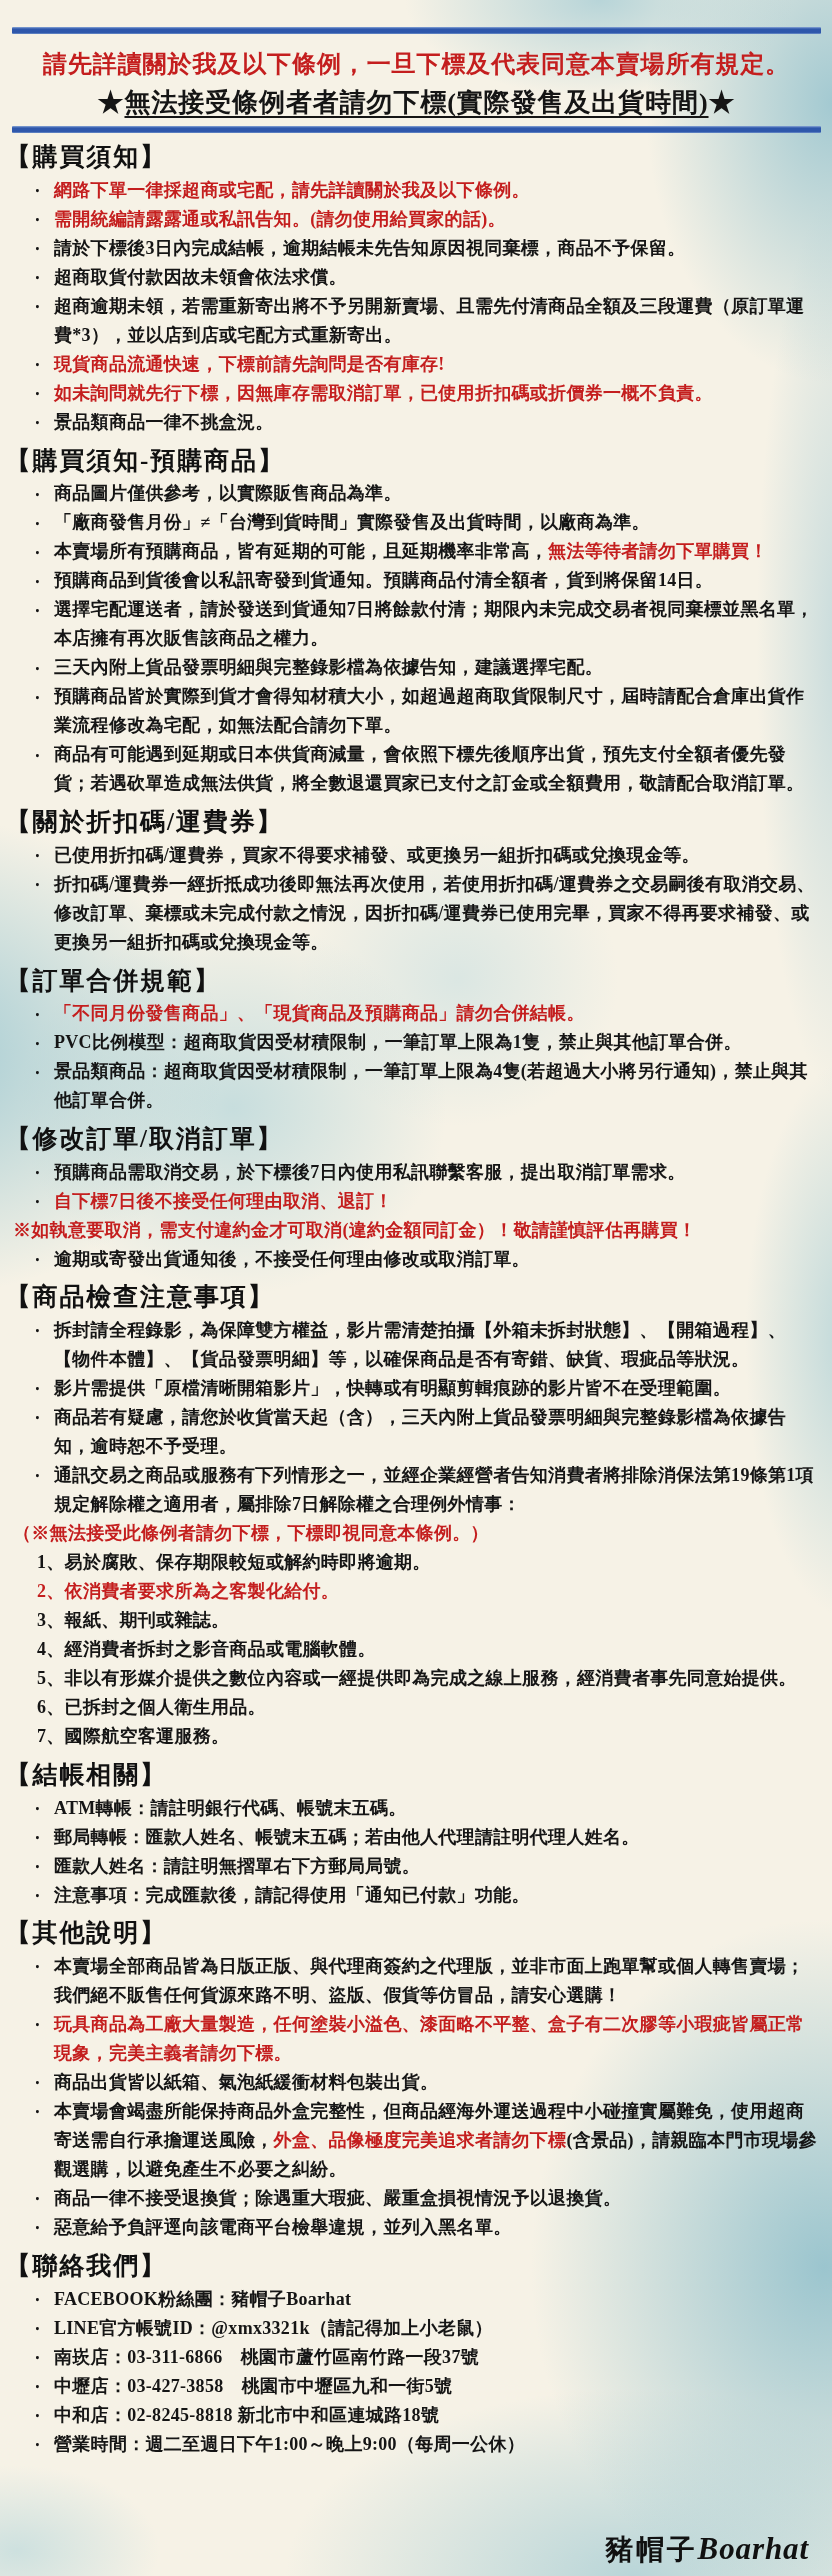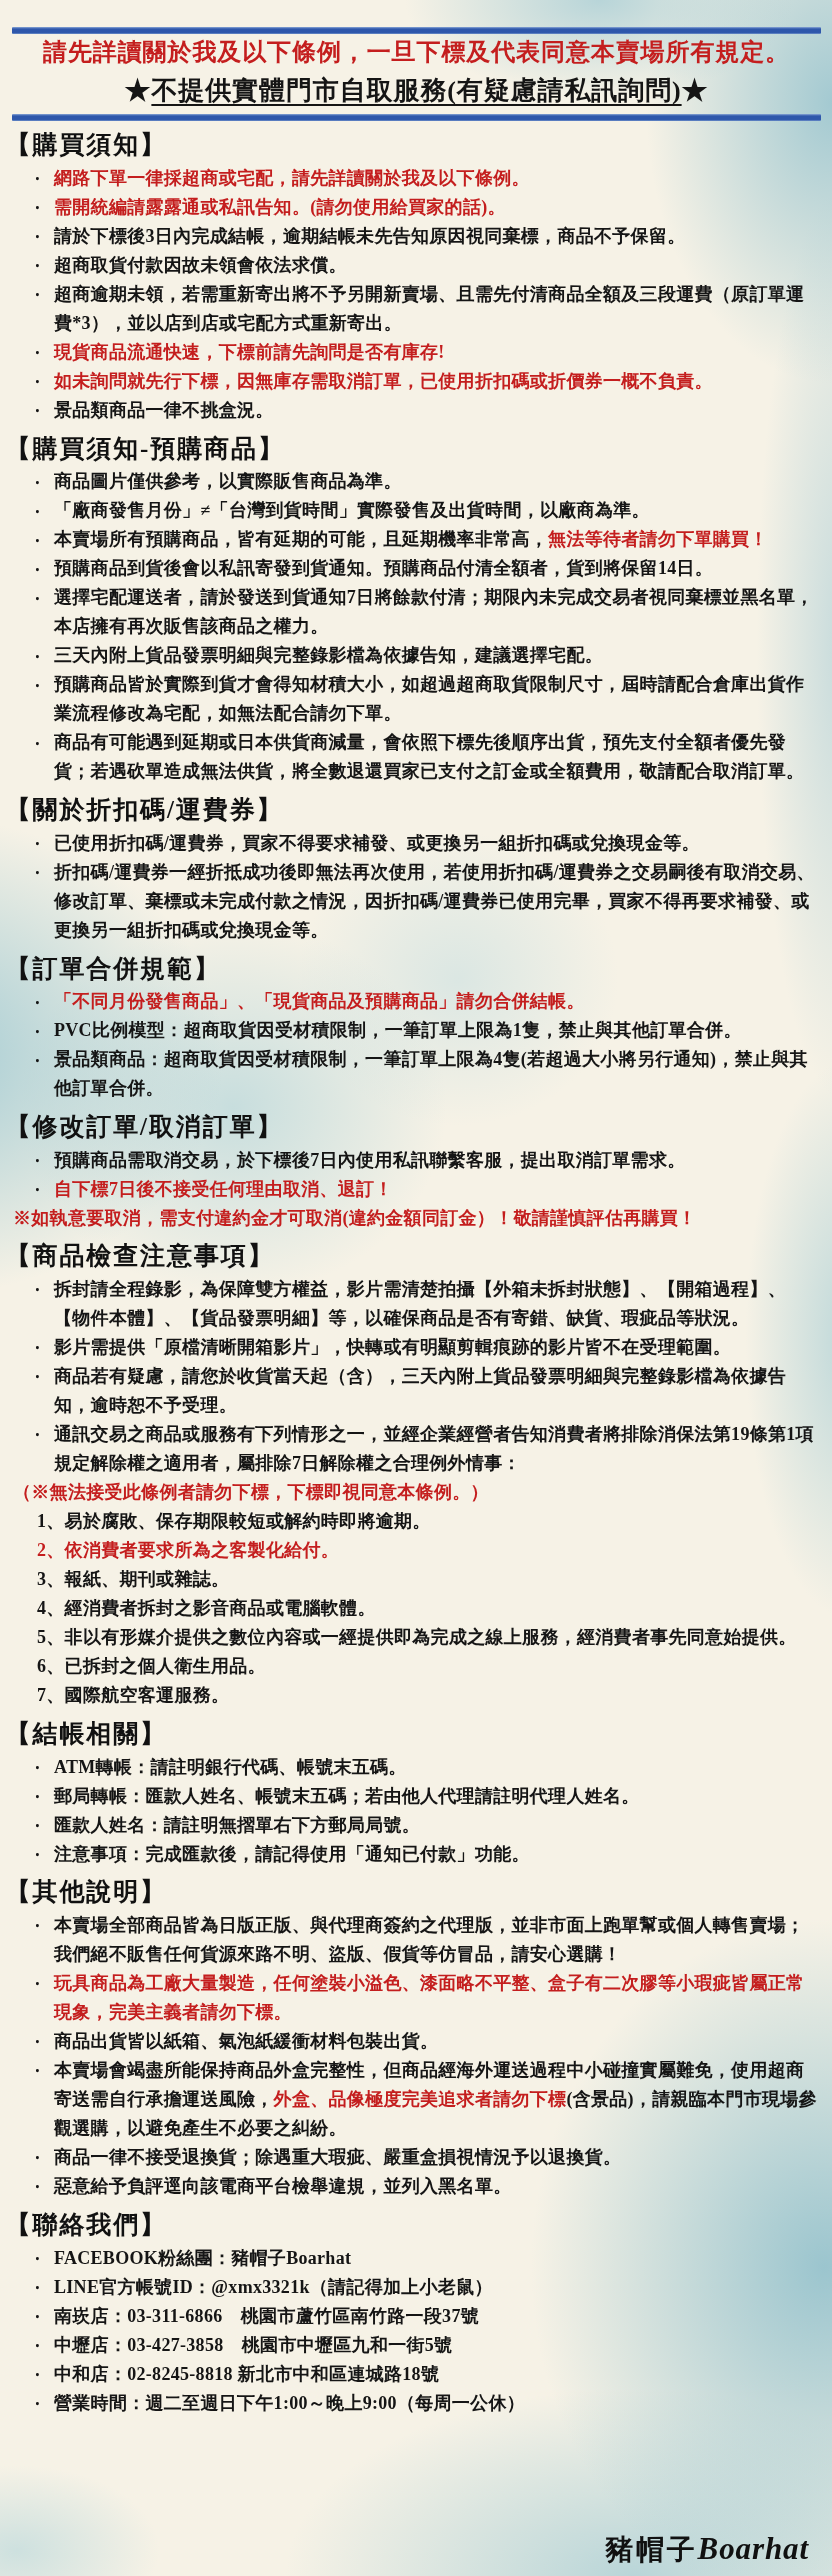--- a/index.html
+++ b/index.html
@@ -21,21 +21,21 @@
       radial-gradient(ellipse 149px 399px at 102% 52%, rgba(152,198,209,.6),  rgba(152,198,209,0) 70%),
       radial-gradient(ellipse 408px 483px at 99% 88%,  rgba(139,189,202,.85), rgba(139,189,202,0) 72%),
       radial-gradient(ellipse 483px 260px at 76% 100%, rgba(152,198,209,.65), rgba(152,198,209,0) 72%),
       radial-gradient(ellipse 204px 121px at 2% 99%,   rgba(172,210,217,.55), rgba(172,210,217,0) 70%);
   }
   .rule{height:7.4px;margin:0 12px;border-radius:0.9px;
     background:linear-gradient(to bottom,#8aa7d6 0%,#2e57ab 28%,#2e57ab 78%,#6d8fc9 100%);}
   .rule-top{margin-top:27px;}
   .rule-bottom{margin-top:3.7px;}
   .hdr-red{color:#c41e1e;font-size:24px;font-weight:bold;text-align:center;
-    line-height:37px;margin-top:0;letter-spacing:0.9px;}
+    line-height:37px;margin-top:12px;letter-spacing:0.9px;}
   .hdr-black{font-size:26px;font-weight:bold;text-align:center;line-height:39px;letter-spacing:0.9px;}
   .hdr-black .u{text-decoration:underline;text-decoration-thickness:1.9px;text-underline-offset:4.6px;}
   .star{text-decoration:none;}
   #sections{margin-top:3.7px;}
   .sec-title{font-size:25px;font-weight:bold;line-height:37px;margin:4.6px 0 0.9px;
     padding-left:5.6px;letter-spacing:1.9px;color:#111;}
   .item{font-size:18px;line-height:29px;margin:0;padding-left:54px;padding-right:11px;
     position:relative;font-weight:600;letter-spacing:0.3px;}
   .item .dot{position:absolute;left:35px;top:-0.9px;font-weight:bold;color:#151515;}
   .item.plain{padding-left:13px;}
@@ -48,21 +48,21 @@
 </style>
 </head>
 <body>
 
 <div class="page">
   <div class="rule rule-top"></div>
 
   <div class="hdr-red">請先詳讀關於我及以下條例，一旦下標及代表同意本賣場所有規定。</div>
 
   <div class="hdr-black">
-    <span class="star">★</span><span class="u">不提供實體門市自取服務(有疑慮請私訊詢問)</span><span class="star">★</span>
+    <span class="star">★</span><span class="u">無法接受條例者者請勿下標(實際發售及出貨時間)</span><span class="star">★</span>
   </div>
 
   <div class="rule rule-bottom"></div>
 
   <div id="sections">
       <div class="sec-title">【購買須知】</div>
       <div class="item bullet"><span class="dot">‧</span><span class="red">網路下單一律採超商或宅配，請先詳讀關於我及以下條例。</span></div>
       <div class="item bullet"><span class="dot">‧</span><span class="red">需開統編請露露通或私訊告知。(請勿使用給買家的話)。</span></div>
       <div class="item bullet"><span class="dot">‧</span><span>請於下標後3日內完成結帳，逾期結帳未先告知原因視同棄標，商品不予保留。</span></div>
       <div class="item bullet"><span class="dot">‧</span><span>超商取貨付款因故未領會依法求償。</span></div>
@@ -83,21 +83,21 @@
       <div class="item bullet"><span class="dot">‧</span><span>已使用折扣碼/運費券，買家不得要求補發、或更換另一組折扣碼或兌換現金等。</span></div>
       <div class="item bullet"><span class="dot">‧</span><span>折扣碼/運費券一經折抵成功後即無法再次使用，若使用折扣碼/運費券之交易嗣後有取消交易、修改訂單、棄標或未完成付款之情況，因折扣碼/運費券已使用完畢，買家不得再要求補發、或更換另一組折扣碼或兌換現金等。</span></div>
       <div class="sec-title">【訂單合併規範】</div>
       <div class="item bullet"><span class="dot">‧</span><span class="red">「不同月份發售商品」、「現貨商品及預購商品」請勿合併結帳。</span></div>
       <div class="item bullet"><span class="dot">‧</span><span>PVC比例模型：超商取貨因受材積限制，一筆訂單上限為1隻，禁止與其他訂單合併。</span></div>
       <div class="item bullet"><span class="dot">‧</span><span>景品類商品：超商取貨因受材積限制，一筆訂單上限為4隻(若超過大小將另行通知)，禁止與其他訂單合併。</span></div>
       <div class="sec-title">【修改訂單/取消訂單】</div>
       <div class="item bullet"><span class="dot">‧</span><span>預購商品需取消交易，於下標後7日內使用私訊聯繫客服，提出取消訂單需求。</span></div>
       <div class="item bullet"><span class="dot">‧</span><span class="red">自下標7日後不接受任何理由取消、退訂！</span></div>
       <div class="item plain"><span class="red">※如執意要取消，需支付違約金才可取消(違約金額同訂金）！敬請謹慎評估再購買！</span></div>
-      <div class="item bullet"><span class="dot">‧</span></div>
+      <div class="item bullet"><span class="dot">‧</span><span>逾期或寄發出貨通知後，不接受任何理由修改或取消訂單。</span></div>
       <div class="sec-title">【商品檢查注意事項】</div>
       <div class="item bullet"><span class="dot">‧</span><span>拆封請全程錄影，為保障雙方權益，影片需清楚拍攝【外箱未拆封狀態】、【開箱過程】、【物件本體】、【貨品發票明細】等，以確保商品是否有寄錯、缺貨、瑕疵品等狀況。</span></div>
       <div class="item bullet"><span class="dot">‧</span><span>影片需提供「原檔清晰開箱影片」，快轉或有明顯剪輯痕跡的影片皆不在受理範圍。</span></div>
       <div class="item bullet"><span class="dot">‧</span><span>商品若有疑慮，請您於收貨當天起（含），三天內附上貨品發票明細與完整錄影檔為依據告知，逾時恕不予受理。</span></div>
       <div class="item bullet"><span class="dot">‧</span><span>通訊交易之商品或服務有下列情形之一，並經企業經營者告知消費者將排除消保法第19條第1項規定解除權之適用者，屬排除7日解除權之合理例外情事：</span></div>
       <div class="item plain"><span class="red">（※無法接受此條例者請勿下標，下標即視同意本條例。）</span></div>
       <div class="item numbered"><span>1、易於腐敗、保存期限較短或解約時即將逾期。</span></div>
       <div class="item numbered"><span class="red">2、依消費者要求所為之客製化給付。</span></div>
       <div class="item numbered"><span>3、報紙、期刊或雜誌。</span></div>
       <div class="item numbered"><span>4、經消費者拆封之影音商品或電腦軟體。</span></div>

